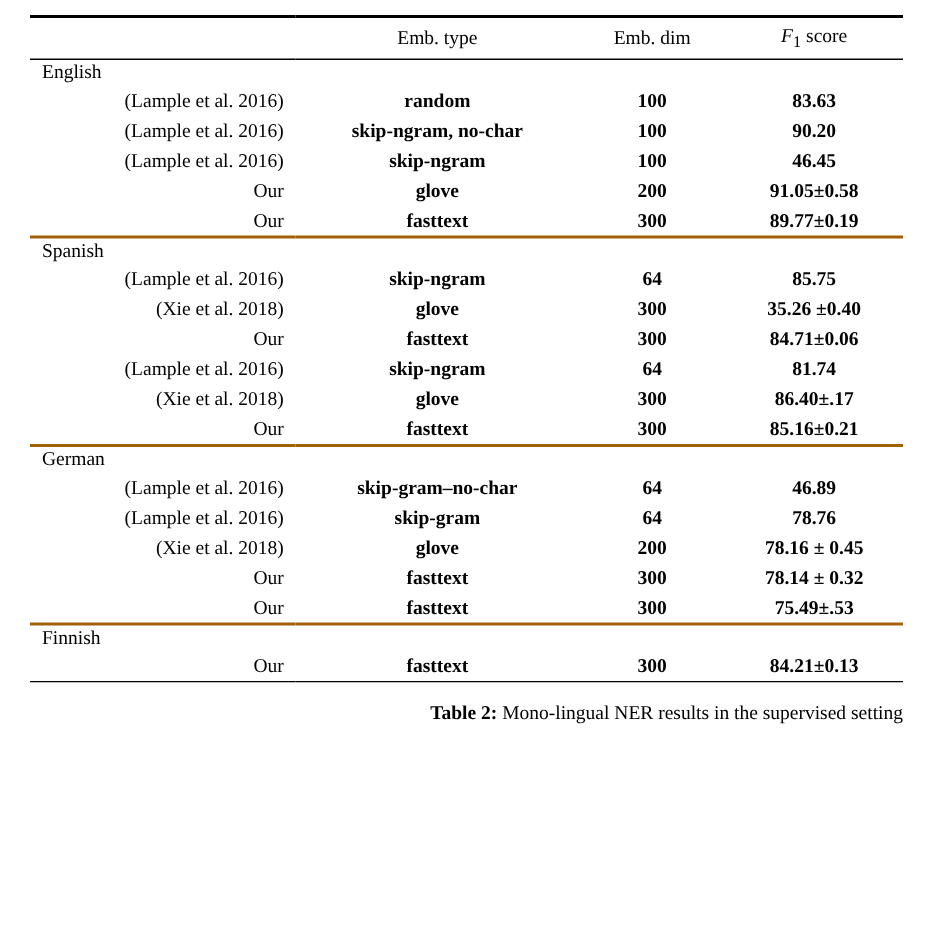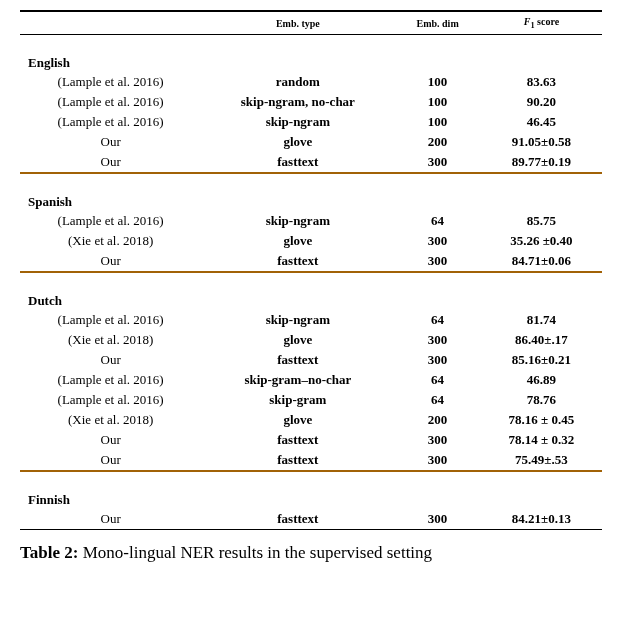--- a/index.html
+++ b/index.html
@@ -19,52 +19,53 @@
     table {
       width: 100%;
       border-collapse: collapse;
       border-top: 2px solid #000;
       border-bottom: 1px solid #000;
     }
     thead tr {
       border-bottom: 1px solid #000;
     }
     th {
-      font-weight: bold;
+      font-weight: normal;
       padding: 4px 8px;
       text-align: center;
-      font-size: 10px;
+      font-size: 13px;
     }
     th.col-ref {
       text-align: left;
     }
     td {
       padding: 2px 8px;
       font-size: 13px;
     }
     td.col-ref {
-      text-align: center;
+      text-align: right;
       margin-left: 44px;
     }
     td.col-emb, td.col-dim, td.col-f1 {
       text-align: center;
       font-weight: bold;
     }
     .lang-header {
-      font-weight: bold;
-      padding-top: 20px;
+      font-weight: normal;
+      padding-top: 0;
       padding-bottom: 1px;
     }
     .section-sep td {
       border-top: 2px solid #a16207;
     }
     .caption {
       margin-top: 10px;
-      font-size: 17px;
+      font-size: 13px;
       line-height: 1.5;
+      text-align: right;
     }
     .caption strong {
       font-weight: bold;
     }
     .italic {
       font-style: italic;
     }
   </style>
 </head>
 <body>
@@ -127,40 +128,40 @@
           <td class="col-emb">glove</td>
           <td class="col-dim">300</td>
           <td class="col-f1">35.26 ±0.40</td>
         </tr>
         <tr>
           <td class="col-ref">Our</td>
           <td class="col-emb">fasttext</td>
           <td class="col-dim">300</td>
           <td class="col-f1">84.71±0.06</td>
         </tr>
+        <tr>
+          <td class="col-ref">(Lample et al. 2016)</td>
+          <td class="col-emb">skip-ngram</td>
+          <td class="col-dim">64</td>
+          <td class="col-f1">81.74</td>
+        </tr>
+        <tr>
+          <td class="col-ref">(Xie et al. 2018)</td>
+          <td class="col-emb">glove</td>
+          <td class="col-dim">300</td>
+          <td class="col-f1">86.40±.17</td>
+        </tr>
+        <tr>
+          <td class="col-ref">Our</td>
+          <td class="col-emb">fasttext</td>
+          <td class="col-dim">300</td>
+          <td class="col-f1">85.16±0.21</td>
+        </tr>
         <tr class="section-sep">
-          <td colspan="4" class="lang-header">Dutch</td>
-        </tr>
-        <tr>
-          <td class="col-ref">(Lample et al. 2016)</td>
-          <td class="col-emb">skip-ngram</td>
-          <td class="col-dim">64</td>
-          <td class="col-f1">81.74</td>
-        </tr>
-        <tr>
-          <td class="col-ref">(Xie et al. 2018)</td>
-          <td class="col-emb">glove</td>
-          <td class="col-dim">300</td>
-          <td class="col-f1">86.40±.17</td>
-        </tr>
-        <tr>
-          <td class="col-ref">Our</td>
-          <td class="col-emb">fasttext</td>
-          <td class="col-dim">300</td>
-          <td class="col-f1">85.16±0.21</td>
+          <td colspan="4" class="lang-header">German</td>
         </tr>
         <tr>
           <td class="col-ref">(Lample et al. 2016)</td>
           <td class="col-emb">skip-gram–no-char</td>
           <td class="col-dim">64</td>
           <td class="col-f1">46.89</td>
         </tr>
         <tr>
           <td class="col-ref">(Lample et al. 2016)</td>
           <td class="col-emb">skip-gram</td>

